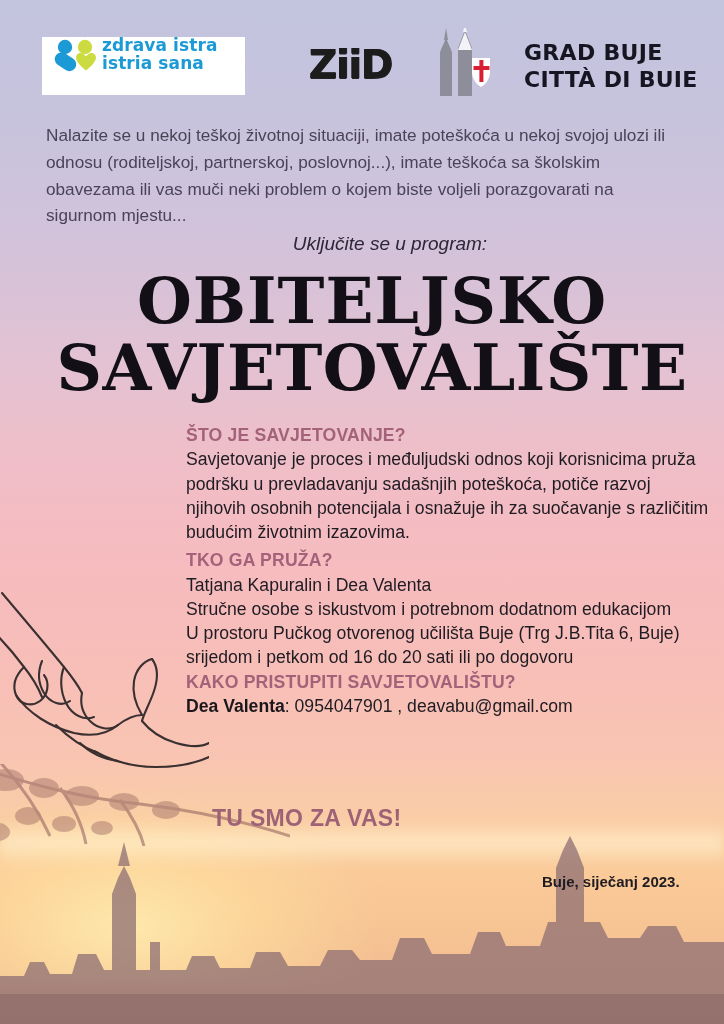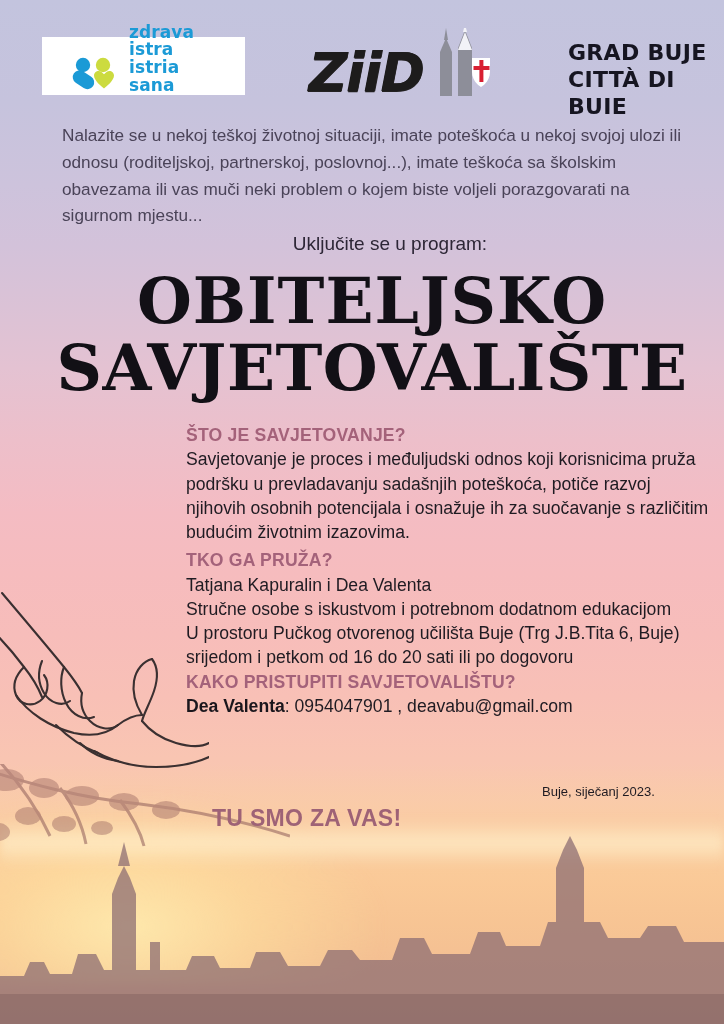--- a/index.html
+++ b/index.html
@@ -61,59 +61,58 @@
   }
   .skyline{position:absolute;left:0;bottom:0;width:724px;height:190px;opacity:.80;}
   .branch{position:absolute;left:-10px;top:-6px;width:300px;height:150px;opacity:.72;}
 
   
   .hands{position:absolute;left:-6px;top:575px;width:215px;height:245px;opacity:.92;}
 
   
   .logo-box{
     position:absolute;left:42px;top:37px;width:203px;height:58px;
-    background:#ffffff;display:flex;align-items:flex-end;gap:9px;
-    padding:0 28px;box-sizing:border-box;
+    background:#ffffff;display:flex;align-items:flex-start;
+    padding:0 10px;box-sizing:border-box;
   }
   .logo-mark{width:50px;height:40px;flex:0 0 auto;}
   .logo-words{display:flex;flex-direction:column;line-height:1.05;}
   .logo-words span{
     color:#1b9ad6;font-weight:bold;font-size:17px;letter-spacing:.1px;
     font-family:"DejaVu Sans", sans-serif;
   }
 
   .ziid{
     position:absolute;left:309px;top:42px;
     font-family:"DejaVu Sans", sans-serif;
-    font-weight:bold;font-size:53px;letter-spacing:-1px;
+    font-weight:bold;font-size:39px;letter-spacing:-1px;
     color:#1d1c1c;
     text-shadow:0.6px 0 0 #2a2828, -0.6px 0 0 #1a1919, 0 .6px 0 #242222;
-    font-style:italic;
   }
 
   .tower-logo{position:absolute;left:430px;top:28px;width:66px;height:68px;}
 
   .grad-buje{
     position:absolute;left:524px;top:40px;
     font-family:"DejaVu Sans", sans-serif;
     font-weight:bold;font-size:22px;line-height:1.22;
-    color:#161521;letter-spacing:.3px;white-space:pre-line;margin-left:44px;
+    color:#161521;letter-spacing:.3px;white-space:pre-line;
   }
 
   
   .intro{
     position:absolute;left:46px;top:122px;width:628px;
-    font-size:17.2px;line-height:1.56;color:#4a4358;margin-left:16px;
+    font-size:17.2px;line-height:1.56;color:#4a4358;
   }
 
   
   .join{
     position:absolute;left:0;top:233px;width:724px;
     text-align:center;font-size:19px;color:#2d2636;
-    padding-left:56px;box-sizing:border-box;
+    padding-left:56px;box-sizing:border-box;font-style:italic;
   }
   .title{
     position:absolute;left:0;top:268px;width:724px;text-align:center;
     font-family:"DejaVu Serif", serif;
     font-weight:bold;color:#121016;
     font-size:63px;line-height:1.06;letter-spacing:1px;
     padding-left:20px;box-sizing:border-box;
   }
   .title .l2{display:block;letter-spacing:0.5px;}
 
@@ -127,22 +126,22 @@
   }
   .body-col p{margin:0;}
   .body-col .para{margin-bottom:4px;}
   .nm{font-weight:bold;color:#1a161c;}
 
   .tusmo{
     position:absolute;left:212px;top:805px;
     font-weight:bold;font-size:23px;color:#9e6276;letter-spacing:.3px;
   }
   .datum{
-    position:absolute;left:542px;top:784px;
-    font-size:13px;color:#1f1b22;
+    position:absolute;left:542px;top:873px;
+    font-size:15px;color:#1f1b22;font-weight:bold;
   }
 </style>
 </head>
 <body>
 
 <div id="poster">
 
   <div class="photo">
     <div class="sky"></div>
     <div class="sunglow"></div>

